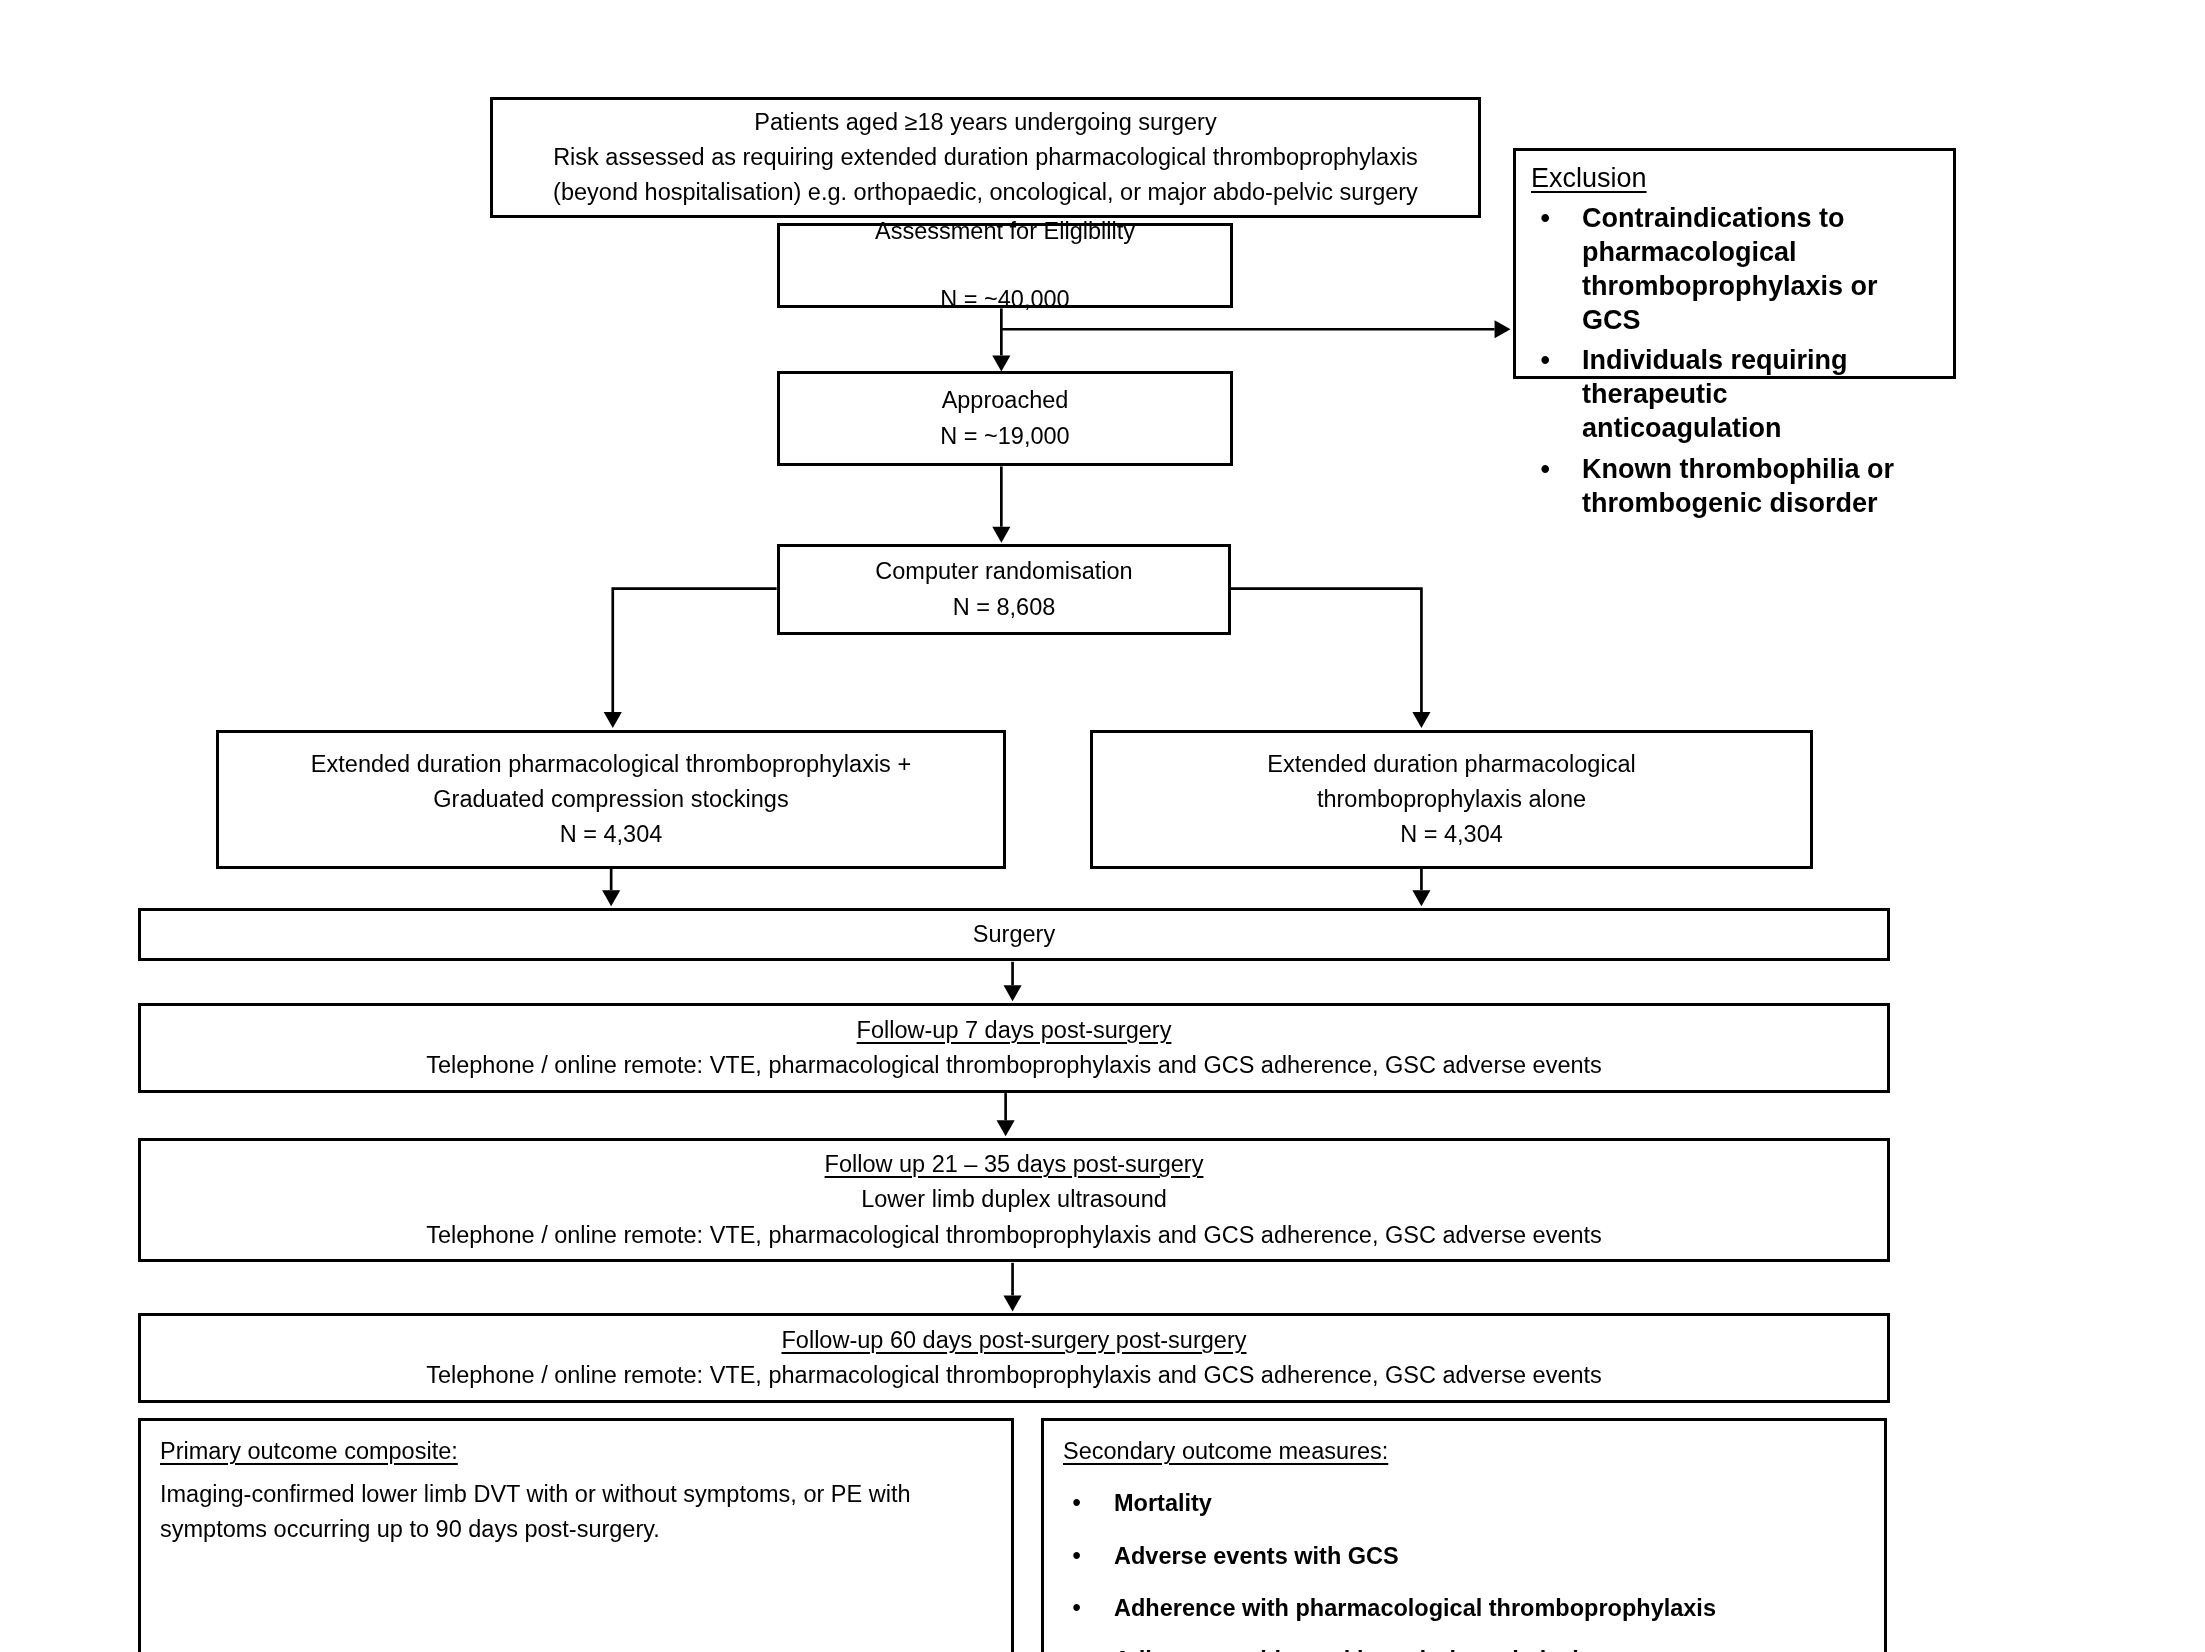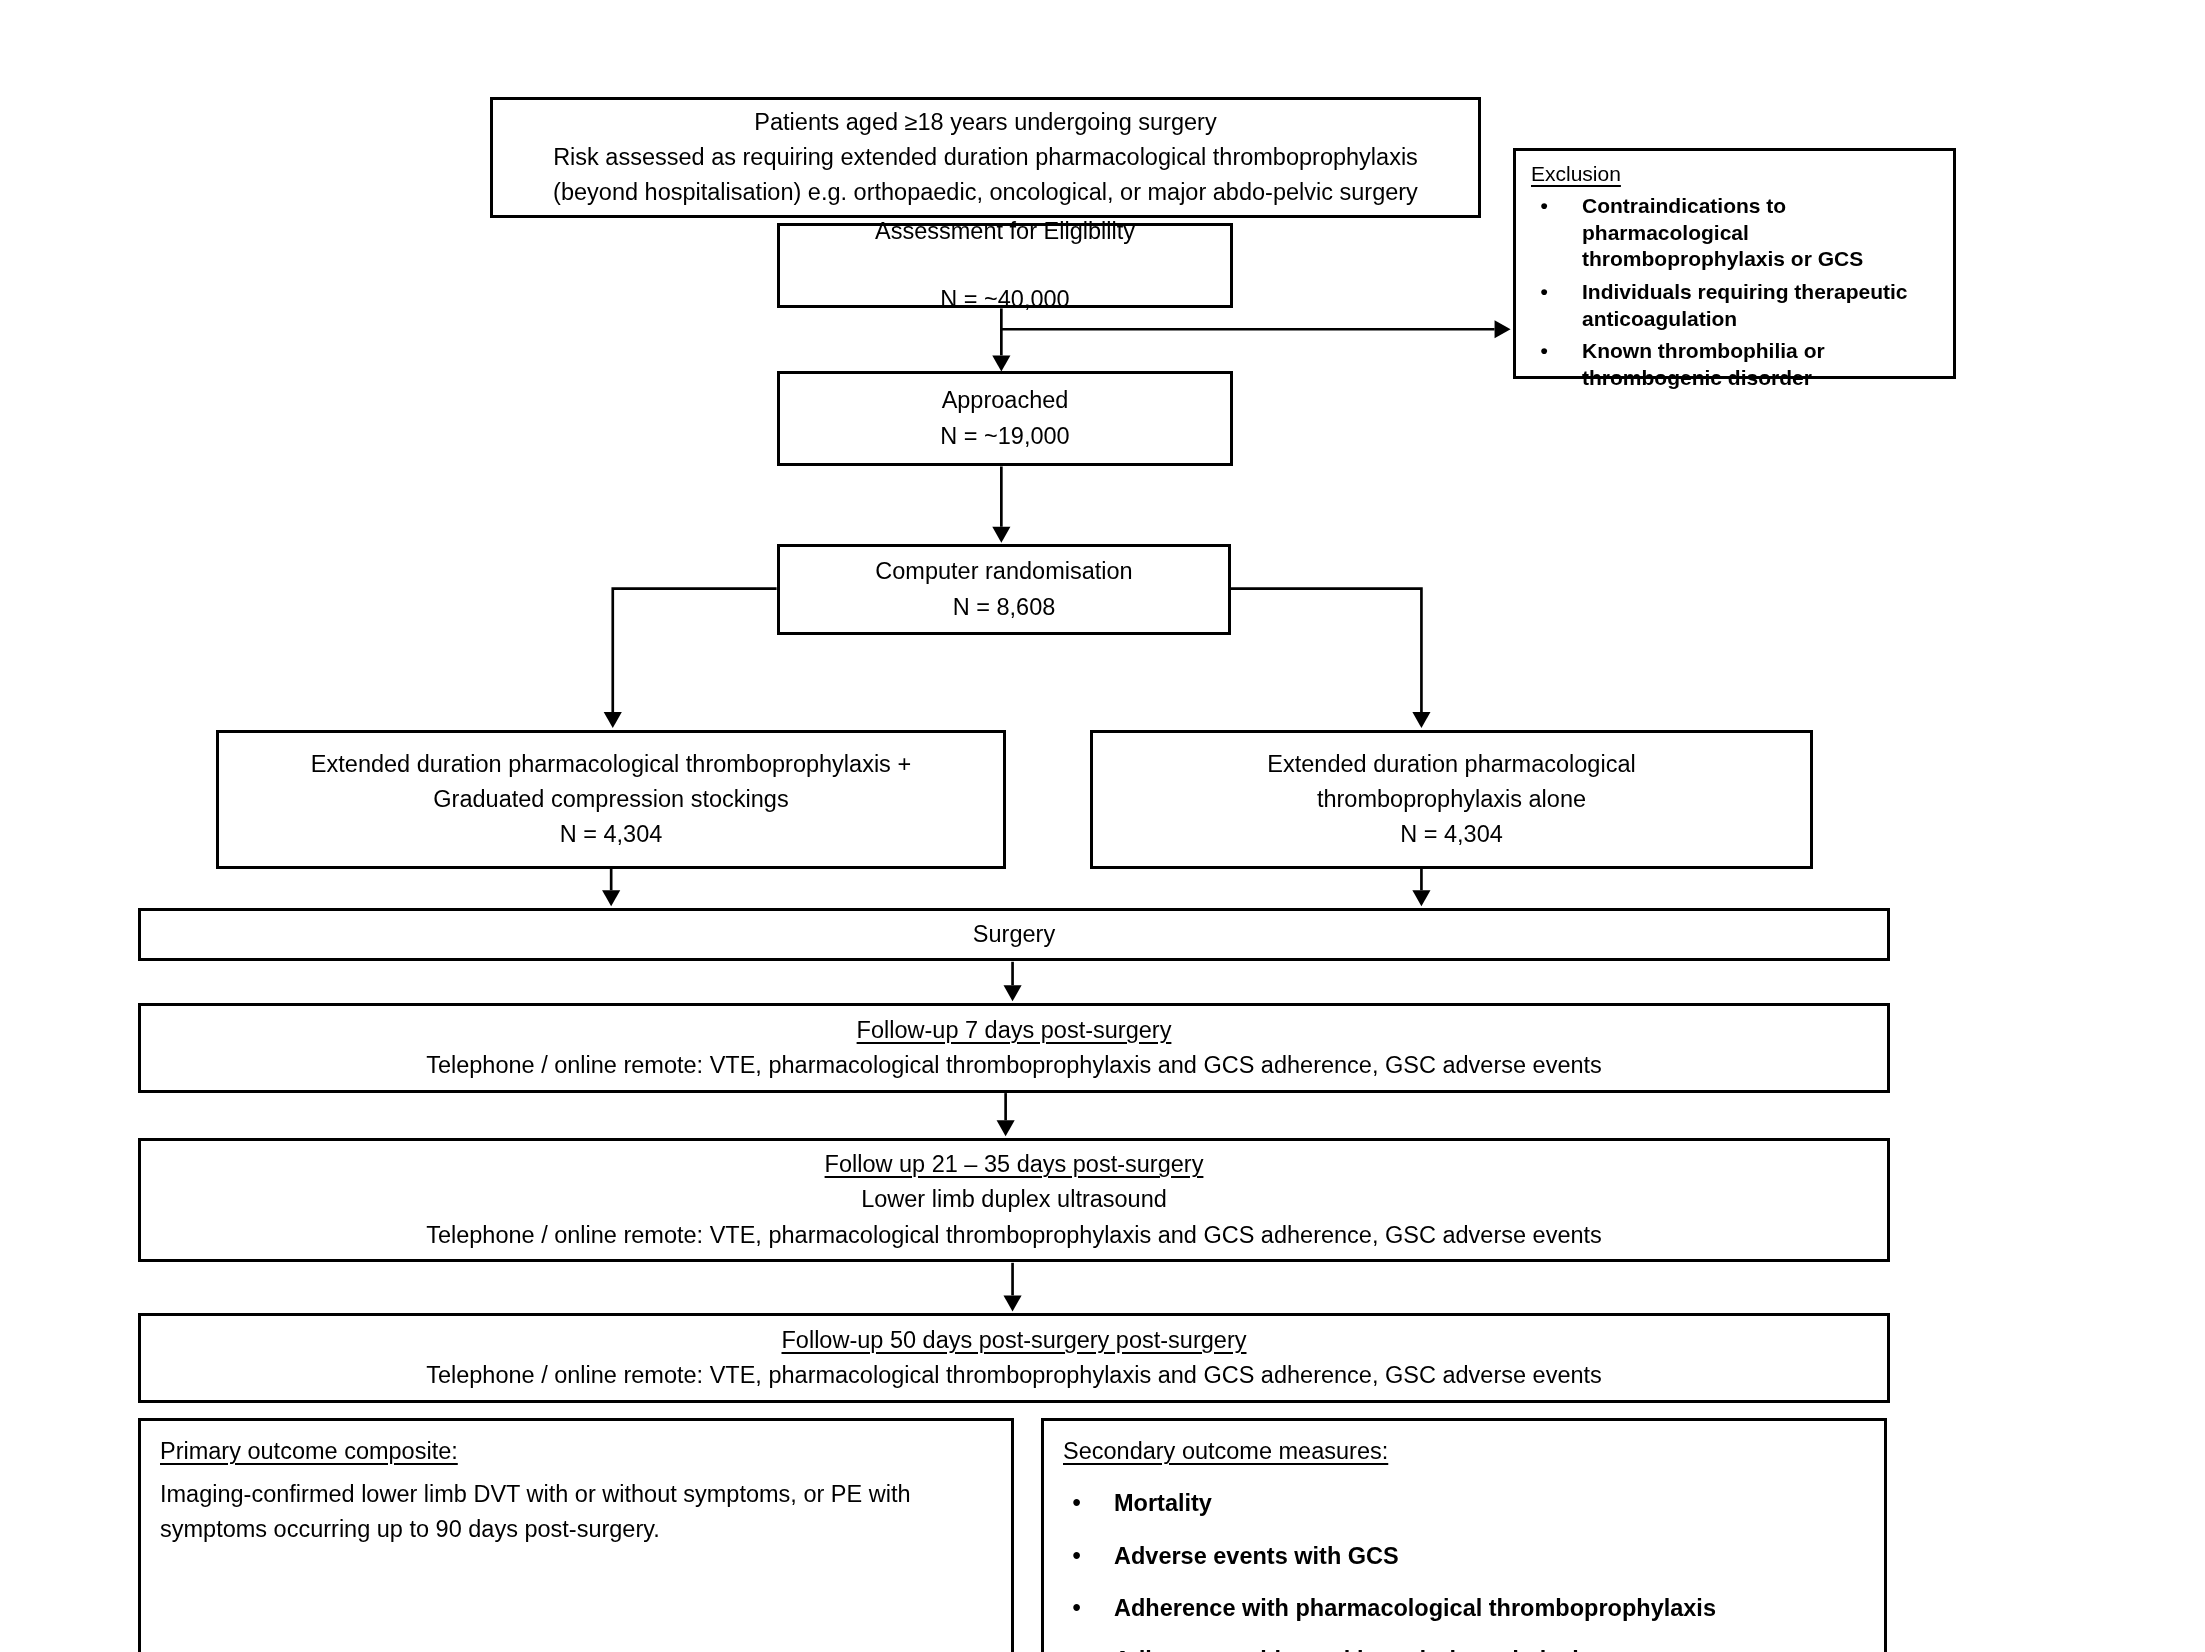--- a/index.html
+++ b/index.html
@@ -53,21 +53,21 @@
     padding-left: 51px;
     margin-top: 7.5px;
   }
   ul.bullets li::before {
     content: "\2022";
     position: absolute;
     left: 9.6px;
     top: 0;
   }
   #excl-box {
-    font-size: 21px;
+    font-size: 27px;
     line-height: 1.26;
     padding: 9.6px 35px 9.6px 15px;
   }
   #excl-box ul.bullets li { margin-top: 6.4px; }
   #secondary-box ul.bullets li { margin-top: 17px; }
   #primary-box .body-text { margin-top: 7.5px; }
   .arrows-svg {
     position: absolute;
     left: 0;
     top: 0;
@@ -181,21 +181,21 @@
     <div>Telephone / online remote: VTE, pharmacological thromboprophylaxis and GCS adherence, GSC adverse events</div>
   </div>
 
   <div class="box center" style="left:138px; top:1102px; width:1752px; height:124px;">
     <div class="u">Follow up 21 – 35 days post-surgery</div>
     <div>Lower limb duplex ultrasound</div>
     <div>Telephone / online remote: VTE, pharmacological thromboprophylaxis and GCS adherence, GSC adverse events</div>
   </div>
 
   <div class="box center" style="left:138px; top:1277px; width:1752px; height:90px;">
-    <div class="u">Follow-up 50 days post-surgery post-surgery</div>
+    <div class="u">Follow-up 60 days post-surgery post-surgery</div>
     <div>Telephone / online remote: VTE, pharmacological thromboprophylaxis and GCS adherence, GSC adverse events</div>
   </div>
 
   <div class="box leftbox" id="primary-box" style="left:138px; top:1382px; width:876px; height:263px;">
     <div class="u">Primary outcome composite:</div>
     <div class="body-text">Imaging-confirmed lower limb DVT with or without symptoms, or PE with symptoms occurring up to 90 days post-surgery.</div>
   </div>
 
   <div class="box leftbox" id="secondary-box" style="left:1041px; top:1382px; width:846px; height:263px;">
     <div class="u">Secondary outcome measures:</div>

